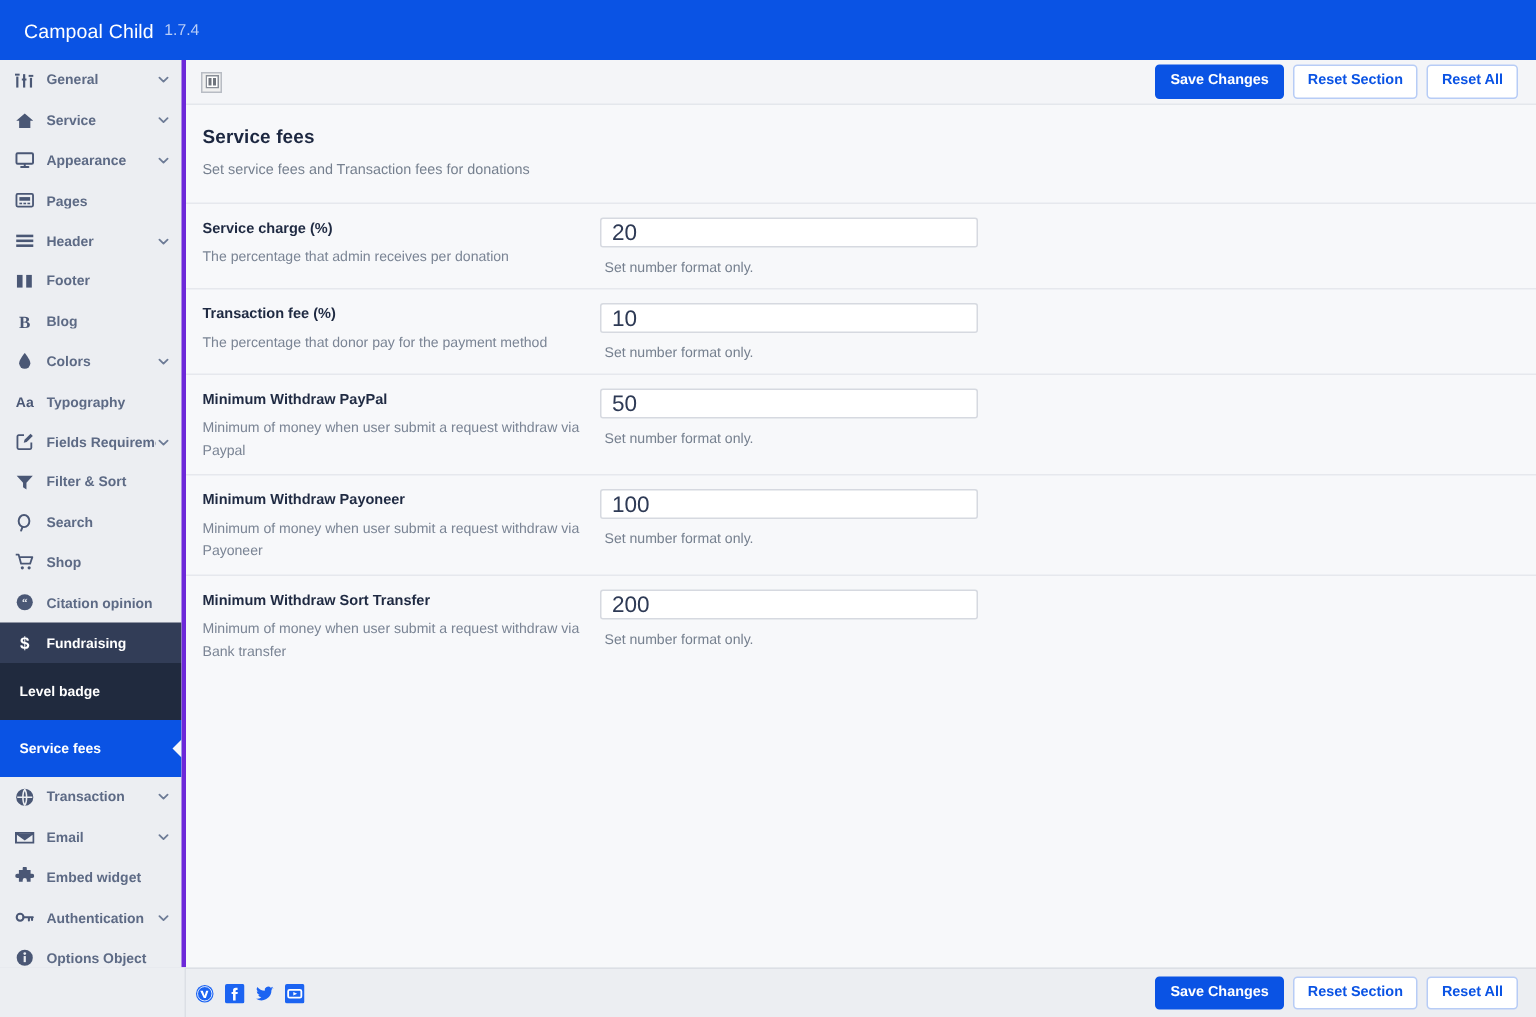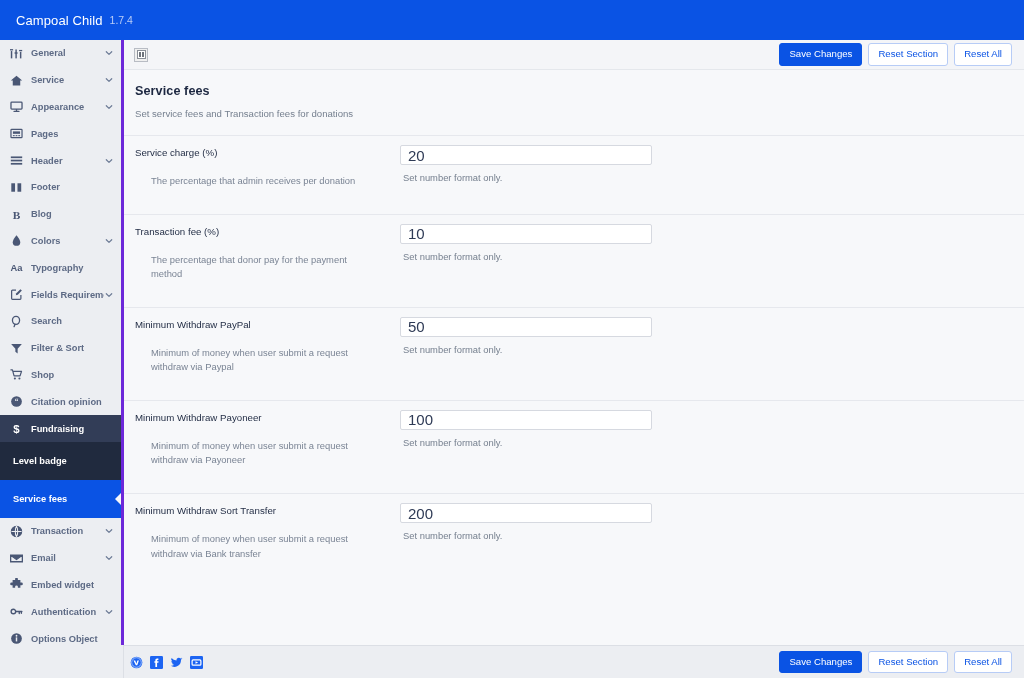--- a/index.html
+++ b/index.html
@@ -103,21 +103,21 @@
     width: 14px; height: 14px;
     border: 1px solid #b8bcc4;
     background: #f0f0f0;
     display: flex; align-items: center; justify-content: center;
   }
   .img-placeholder svg { display:block; }
 
   .btn-row { display: flex; align-items: center; gap: 6px; }
   .btn {
     font-family: "Liberation Sans", sans-serif;
-    font-size: 9.6px; font-weight: normal;
+    font-size: 9.6px; font-weight: bold;
     border-radius: 3px;
     padding: 5px 9px 6px;
     line-height: 1;
     cursor: pointer;
     white-space: nowrap;
   }
   .btn-primary { background: #0a53e4; color: #ffffff; border: 1px solid #0a53e4; }
   .btn-ghost { background: #ffffff; color: #0a53e4; border: 1px solid #b7ccf6; }
 
   .panel {
@@ -137,24 +137,24 @@
 
   .field-row {
     display: flex;
     padding: 9px 18px 9px 11px;
     border-top: 1px solid #e6e8ed;
     align-items: flex-start;
   }
   .field-row:first-of-type { border-top: 1px solid #e6e8ed; }
   .field-left { width: 265px; min-width: 265px; padding-top: 2px; padding-right: 12px; }
   .field-label {
-    font-size: 9.7px; font-weight: normal; color: #1f2a42; margin: 0 0 6px 0;
+    font-size: 9.7px; font-weight: bold; color: #1f2a42; margin: 0 0 6px 0;
   }
   .field-desc {
-    font-size: 9.4px; color: #7a8494; line-height: 1.55; margin: 16px;
+    font-size: 9.4px; color: #7a8494; line-height: 1.55; margin: 0;
   }
   .field-right { flex: 1; min-width: 0; }
   .text-input {
     width: 252px; height: 20px;
     border: 1px solid #d6d9e0;
     border-radius: 2px;
     background: #ffffff;
     color: #2e3a55;
     font-size: 15px;
     font-family: "Liberation Sans", sans-serif;
@@ -321,34 +321,34 @@
           </span>
           <span class="lbl">Fields Requirement</span>
           <span class="chev">
             <svg width="8" height="8" viewBox="0 0 10 10" fill="none" stroke="currentColor" stroke-width="1.5" stroke-linecap="round" stroke-linejoin="round">
               <path d="M1.6 3.4 L5 6.8 L8.4 3.4"></path>
             </svg>
           </span>
         </div>
         <div class="nav-item">
           <span class="ic">
+            <svg width="13" height="13" viewBox="0 0 16 16" fill="currentColor">
+              <path d="M1.4 2.6 h13.2 L9.4 8.4 V14 L6.6 12 V8.4 Z"></path>
+            </svg>
+          </span>
+          <span class="lbl">Filter &amp; Sort</span>
+        </div>
+        <div class="nav-item">
+          <span class="ic">
             <svg width="13" height="13" viewBox="0 0 16 16" fill="none" stroke="currentColor" stroke-width="1.6">
               <ellipse cx="7.4" cy="6.6" rx="4.4" ry="5"></ellipse>
               <path d="M6.2 11.4 L5 14.4" stroke-linecap="round"></path>
             </svg>
           </span>
           <span class="lbl">Search</span>
-        </div>
-        <div class="nav-item">
-          <span class="ic">
-            <svg width="13" height="13" viewBox="0 0 16 16" fill="currentColor">
-              <path d="M1.4 2.6 h13.2 L9.4 8.4 V14 L6.6 12 V8.4 Z"></path>
-            </svg>
-          </span>
-          <span class="lbl">Filter &amp; Sort</span>
         </div>
         <div class="nav-item">
           <span class="ic">
             <svg width="13" height="13" viewBox="0 0 16 16" fill="currentColor">
               <path d="M0.6 2.2 h2.4 l2 7.4 h7.4 l1.8 -5.4 H4.2" fill="none" stroke="currentColor" stroke-width="1.5" stroke-linejoin="round"></path>
               <circle cx="6" cy="13" r="1.3"></circle>
               <circle cx="11.6" cy="13" r="1.3"></circle>
             </svg>
           </span>
           <span class="lbl">Shop</span>

